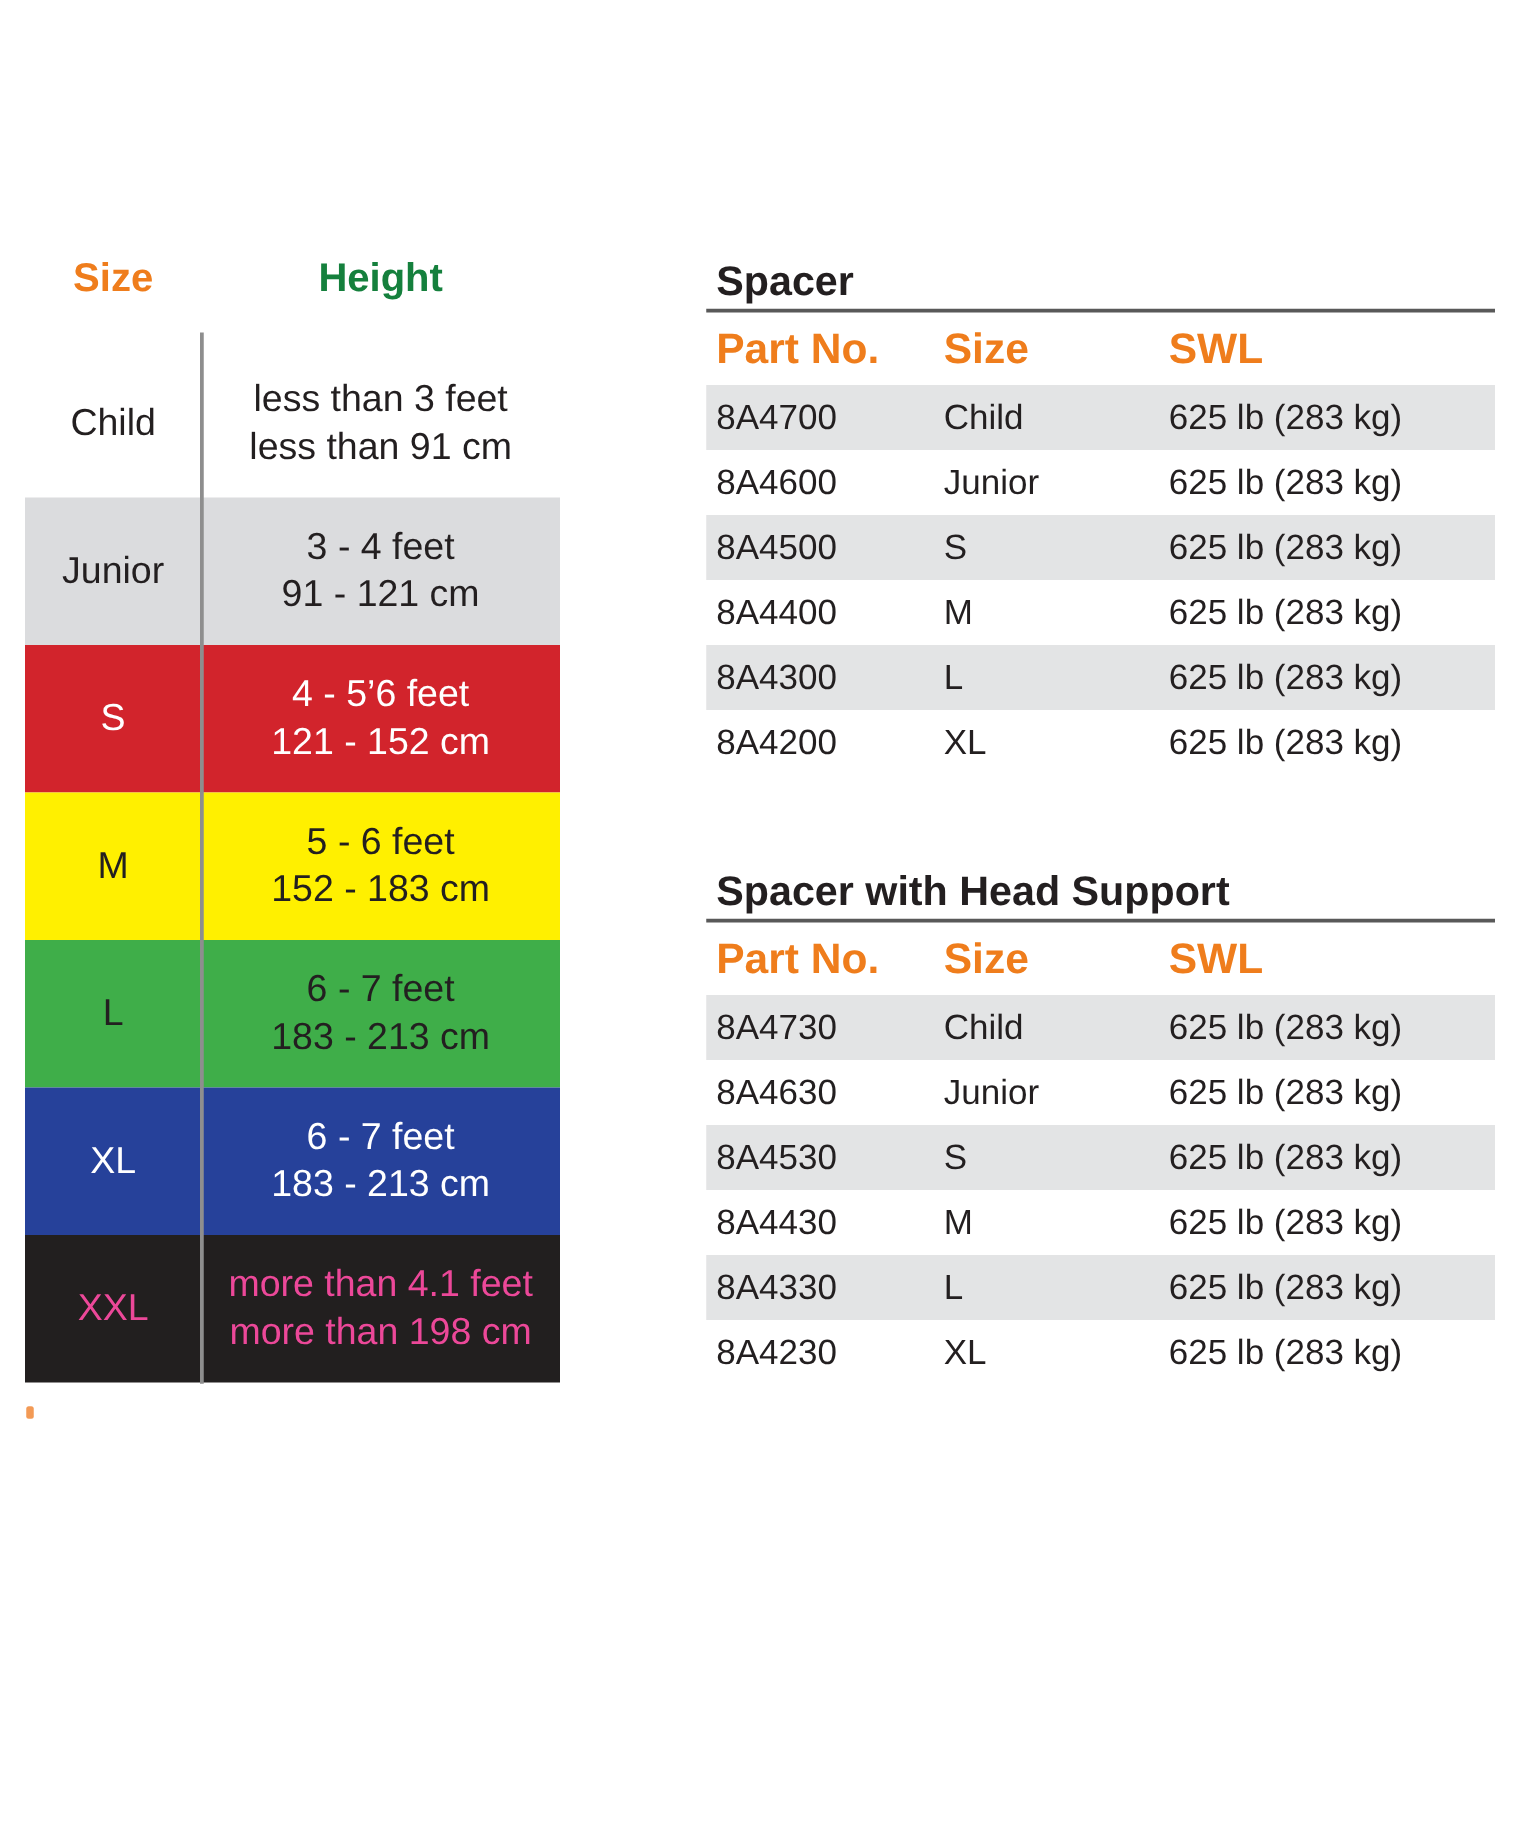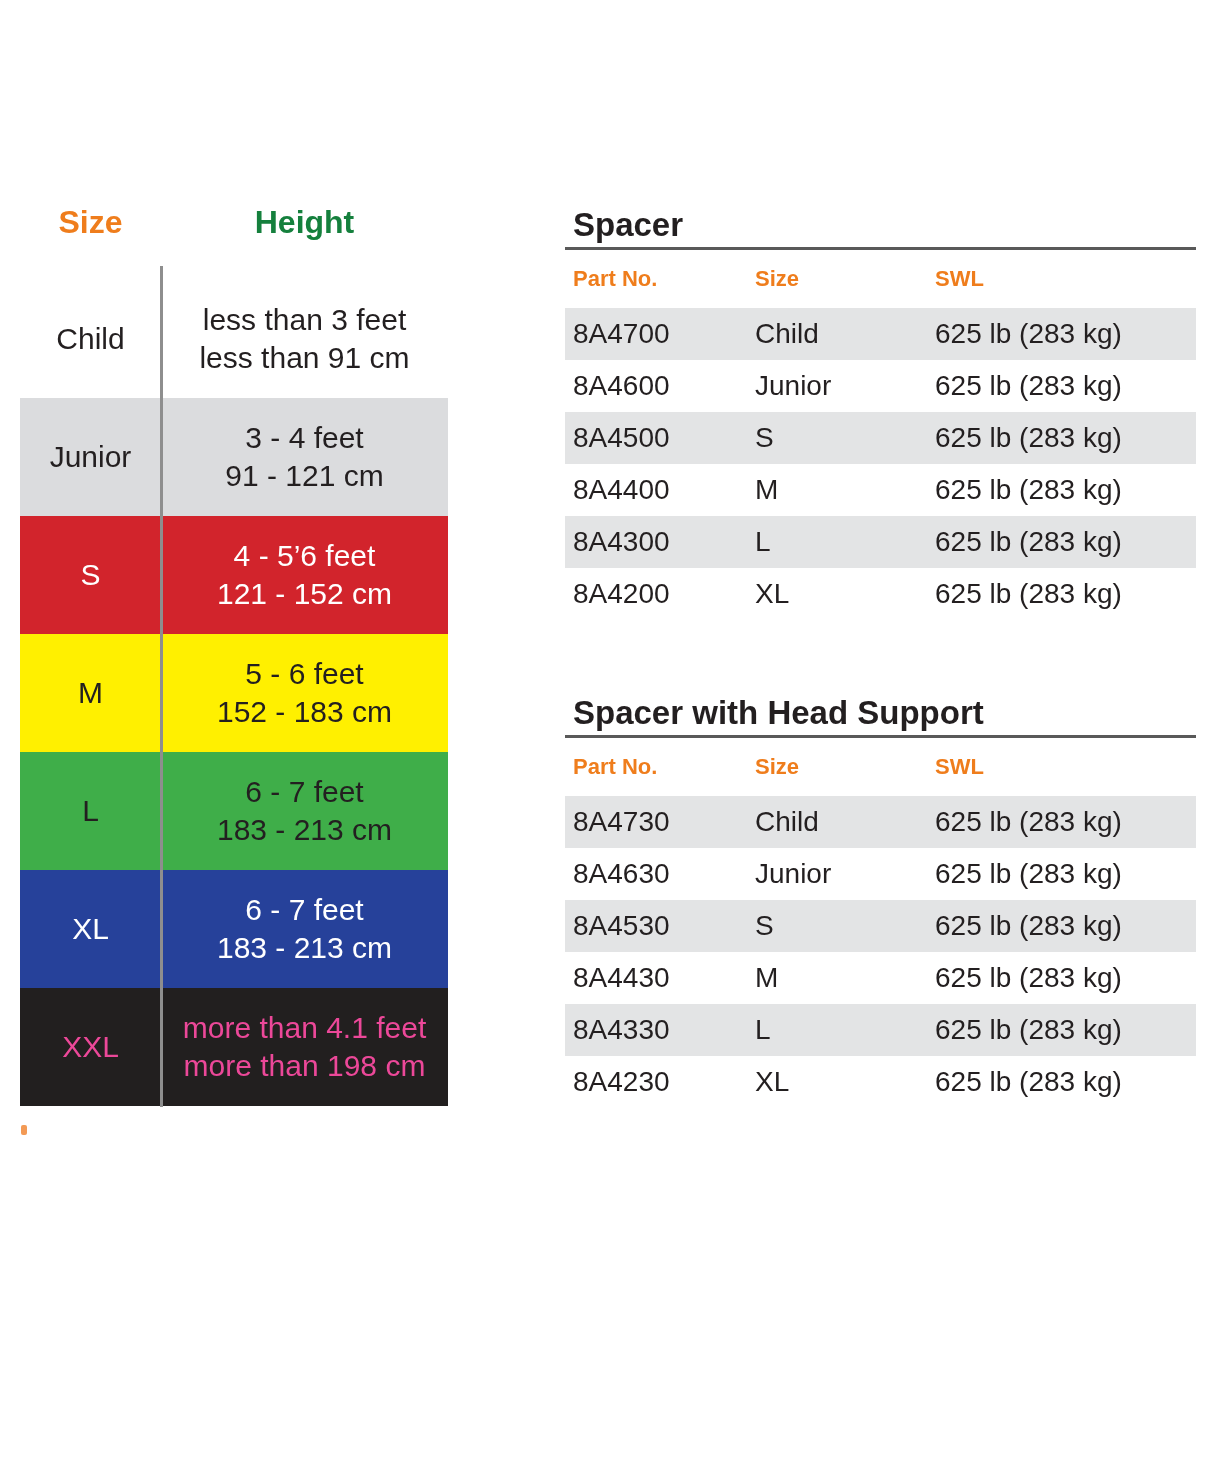--- a/index.html
+++ b/index.html
@@ -38,21 +38,21 @@
   .rtable-1 { top:202px; }
   .rtable-2 { top:690px; }
   .rtitle {
     height:48px; display:flex; align-items:center;
     padding-left:8px; font-size:33px; font-weight:bold;
     border-bottom:3px solid #595959;
   }
   .rhead {
     display:grid; grid-template-columns:190px 180px 261px;
     height:58px; align-items:center;
-    font-size:22px; font-weight:bold;
+    font-size:34px; font-weight:bold;
   }
   .rrow {
     display:grid; grid-template-columns:190px 180px 261px;
     height:52px; align-items:center; font-size:28px;
   }
   .rrows .rrow:nth-child(odd) { background:#E3E4E5; }
   .c1 { padding-left:8px; }
 
   
   .stray-mark {

